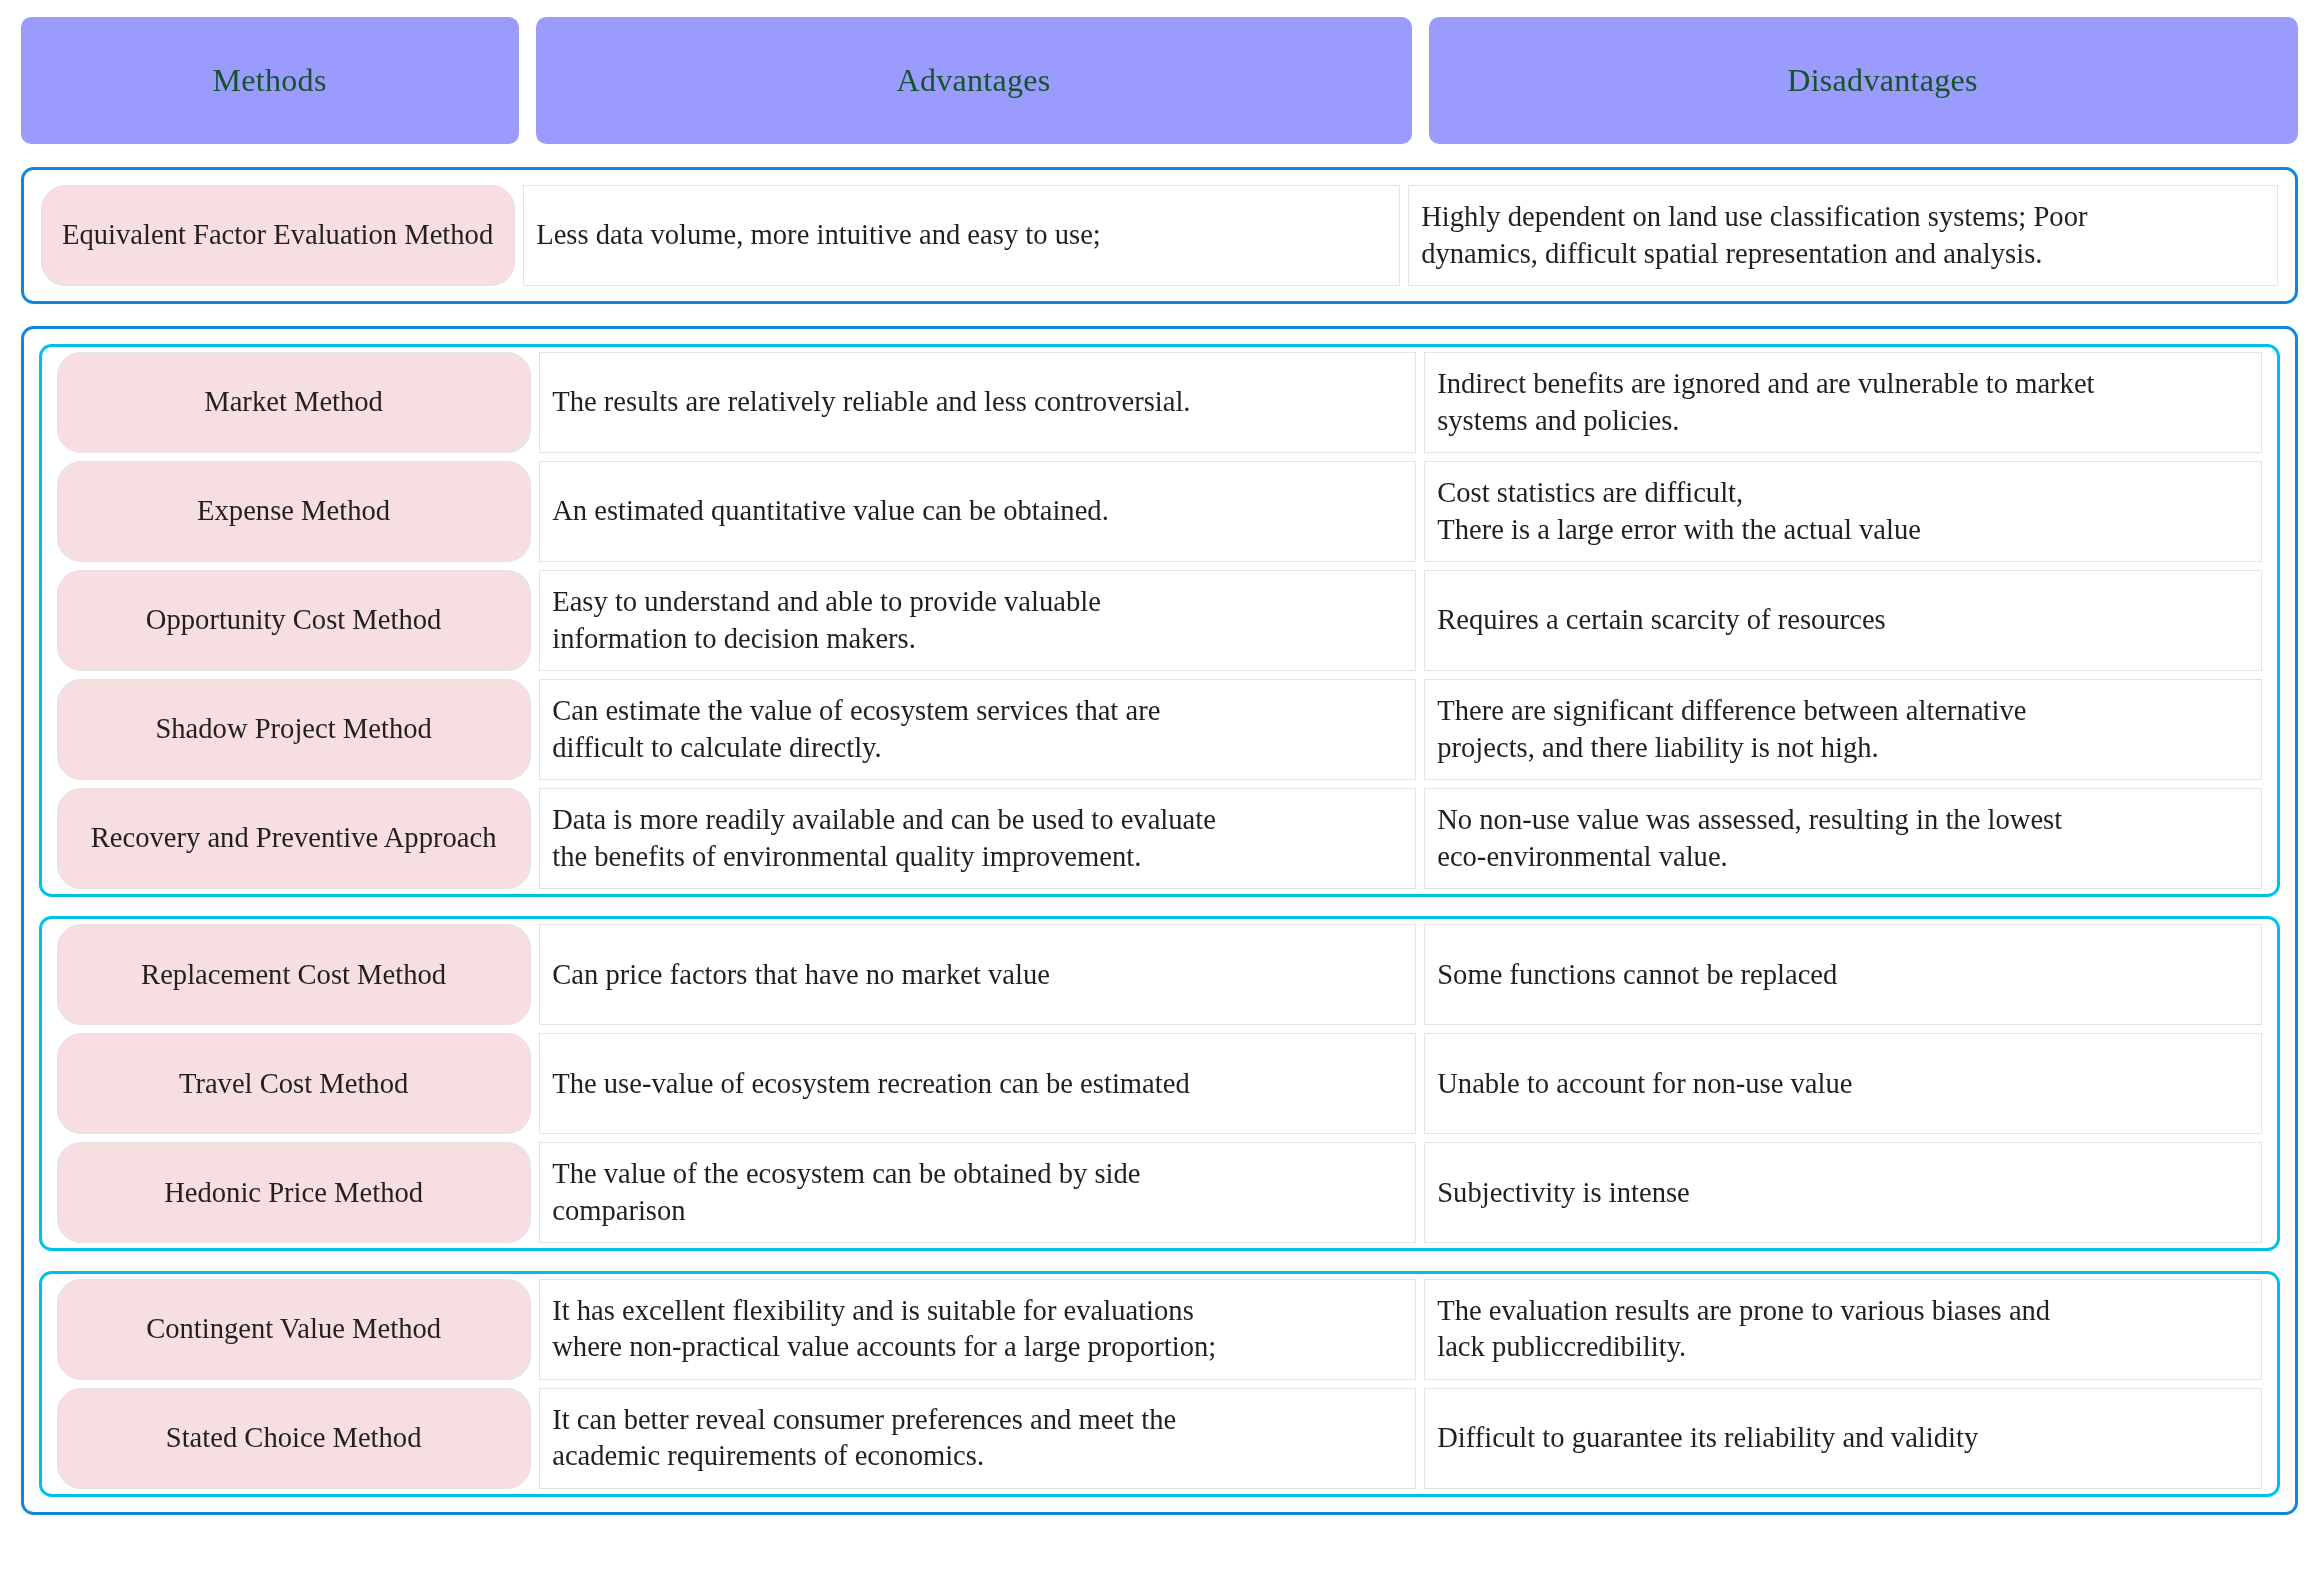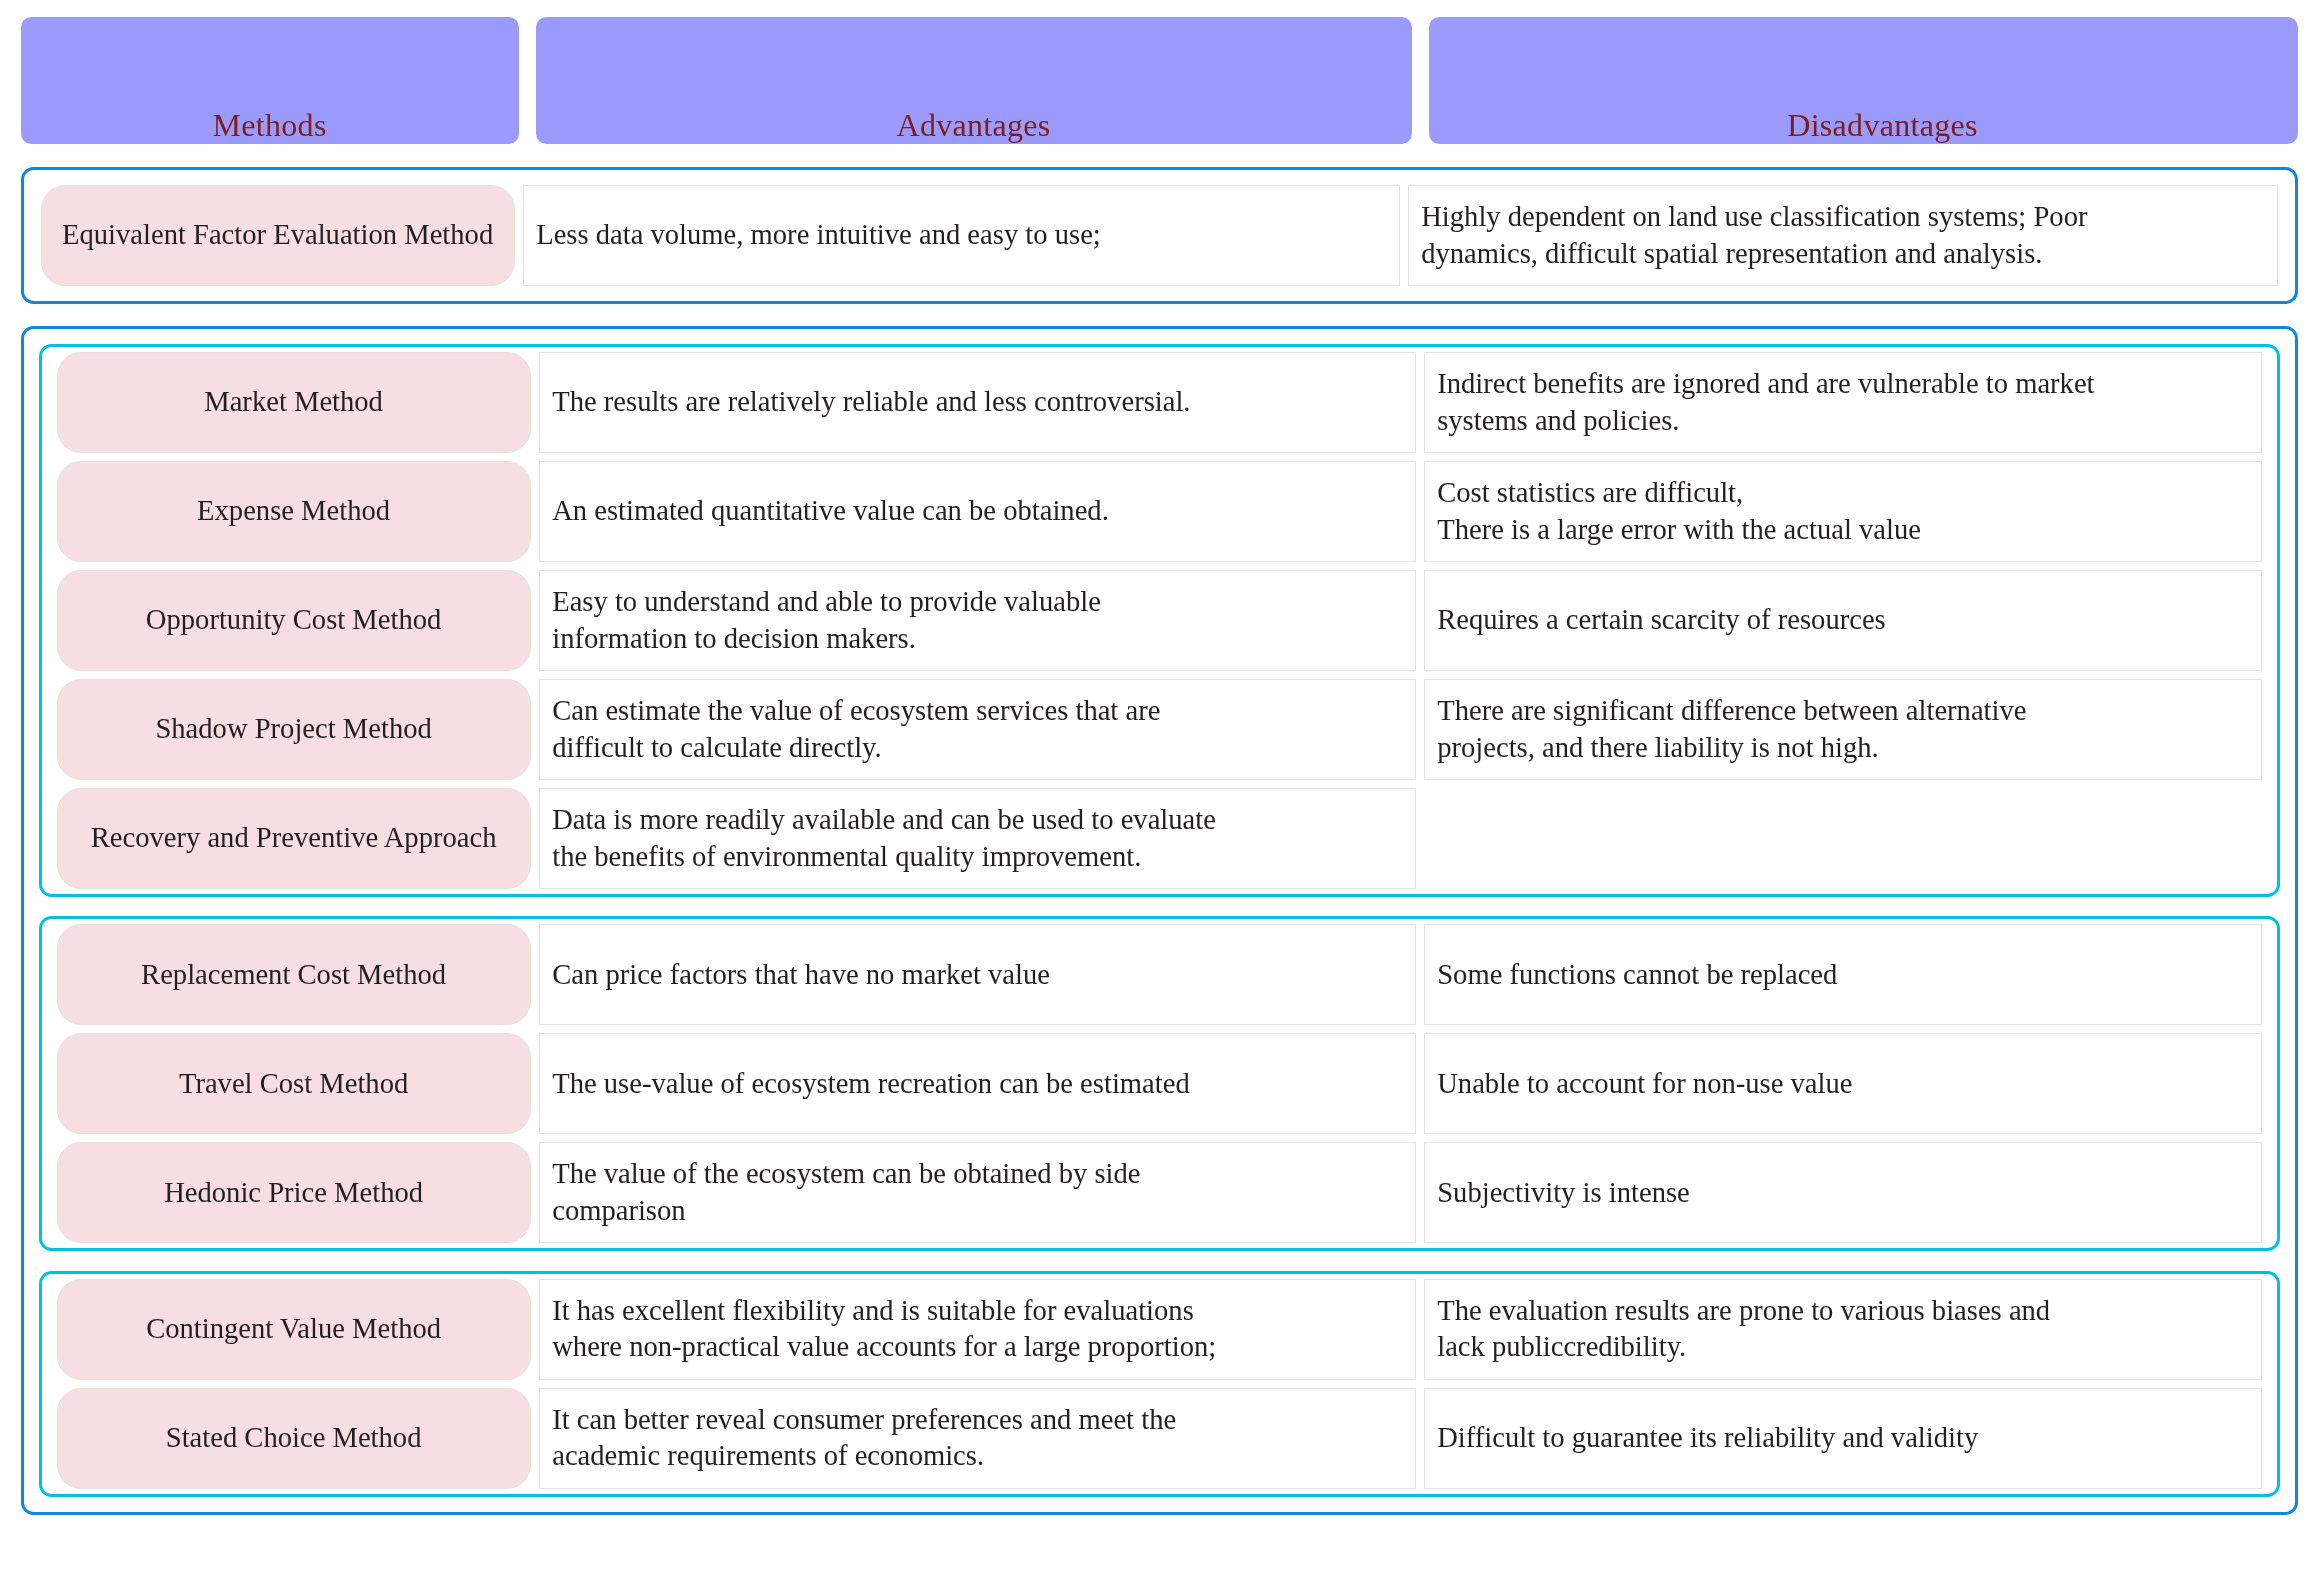--- a/index.html
+++ b/index.html
@@ -28,24 +28,24 @@
     display: flex;
     gap: 17px;
     padding: 17px 20.6px 0 20.6px;
     box-sizing: border-box;
   }
   .header-cell {
     background: #9a9bfd;
     border-radius: 10.3px;
     height: 127px;
     display: flex;
-    align-items: flex-end;
+    align-items: center;
     justify-content: center;
     font-size: 32px;
-    color: #7f1d1d;
+    color: #14532d;
     letter-spacing: 0.3px;
   }
   .hc-methods      { width: 498px; flex: 0 0 498px; }
   .hc-advantages   { width: 876px; flex: 0 0 876px; }
   .hc-disadvantages{ flex: 1 1 auto; padding-left: 38px; }
 
   
   .grid-row {
     display: flex;
     gap: 8px;
@@ -195,20 +195,24 @@
               <span class="line">There are significant difference between alternative</span>
               <span class="line">projects, and there liability is not high.</span>
             </div>
           </div>
           <div class="grid-row">
             <div class="cell method h-mid">Recovery and  Preventive Approach</div>
             <div class="cell adv h-mid">
               <span class="line">Data is more readily available and can be used to evaluate</span>
               <span class="line">the benefits of environmental quality improvement.</span>
             </div>
+            <div class="cell dis h-mid">
+              <span class="line">No non-use value was assessed, resulting in the lowest</span>
+              <span class="line">eco-environmental value.</span>
+            </div>
           </div>
         </div>
     </div>
 
     <div class="cyan-box group">
       <div id="group-2-rows">
           <div class="grid-row">
             <div class="cell method h-mid">Replacement Cost Method</div>
             <div class="cell adv h-mid">
               <span class="line">Can price factors that have no market value</span>

